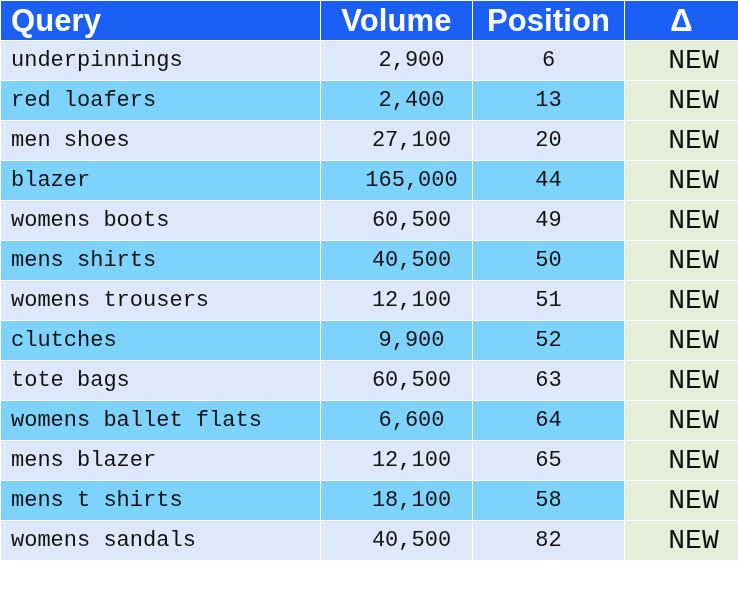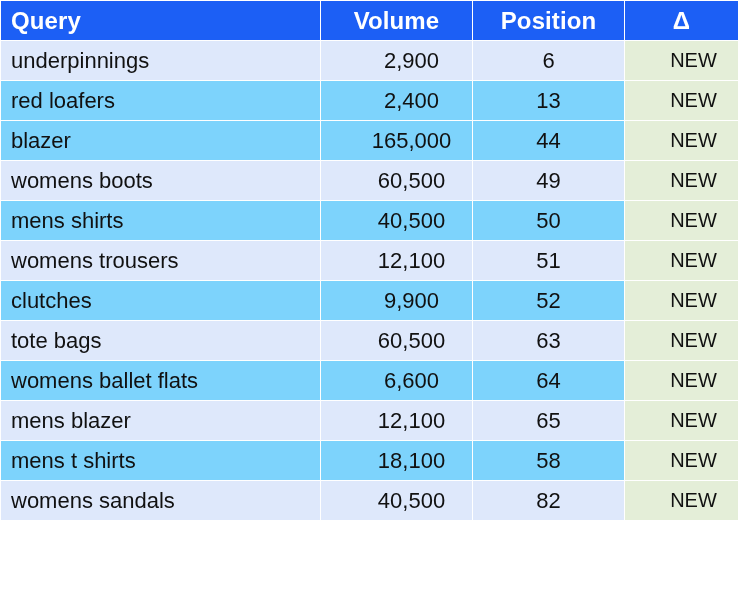--- a/index.html
+++ b/index.html
@@ -24,21 +24,21 @@
     table-layout: fixed;
   }
   table.keyword-table col.col-query    { width: 320px; }
   table.keyword-table col.col-volume   { width: 152px; }
   table.keyword-table col.col-position { width: 152px; }
   table.keyword-table col.col-delta    { width: 114px; }
 
   thead th {
     background: #1c5ff5;
     color: #ffffff;
-    font-size: 24px;
+    font-size: 31px;
     font-weight: bold;
     height: 40px;
     padding: 0 10px;
     border: 1px solid #ffffff;
     box-sizing: border-box;
     letter-spacing: 0.1px;
   }
   thead th.th-query { text-align: left; }
   thead th.th-volume,
   thead th.th-position,
@@ -47,30 +47,31 @@
   tbody td {
     height: 40px;
     font-size: 22px;
     color: #111111;
     padding: 0 10px;
     border: 1px solid #ffffff;
     box-sizing: border-box;
     background: #dee8fb;
     white-space: nowrap;
     overflow: hidden;
+    font-family: Liberation Mono, monospace;
   }
   tbody tr.alt td { background: #7dd3fc; }
 
   tbody td.cell-query    { text-align: left; }
   tbody td.cell-volume   { text-align: center; padding-left: 40px; }
   tbody td.cell-position { text-align: center; }
   tbody td.cell-delta {
     text-align: center;
     background: #e4eed8 !important;
-    font-size: 20px;
+    font-size: 28px;
     color: #111111;
     padding-left: 34px;
   }
 </style>
 </head>
 <body>
 
 <div class="table-wrap">
   <table class="keyword-table">
     <colgroup>
@@ -91,20 +92,26 @@
       <tr>
         <td class="cell-query">underpinnings</td>
         <td class="cell-volume">2,900</td>
         <td class="cell-position">6</td>
         <td class="cell-delta">NEW</td>
       </tr>
       <tr class="alt">
         <td class="cell-query">red loafers</td>
         <td class="cell-volume">2,400</td>
         <td class="cell-position">13</td>
+        <td class="cell-delta">NEW</td>
+      </tr>
+      <tr>
+        <td class="cell-query">men shoes</td>
+        <td class="cell-volume">27,100</td>
+        <td class="cell-position">20</td>
         <td class="cell-delta">NEW</td>
       </tr>
       <tr class="alt">
         <td class="cell-query">blazer</td>
         <td class="cell-volume">165,000</td>
         <td class="cell-position">44</td>
         <td class="cell-delta">NEW</td>
       </tr>
       <tr>
         <td class="cell-query">womens boots</td>

